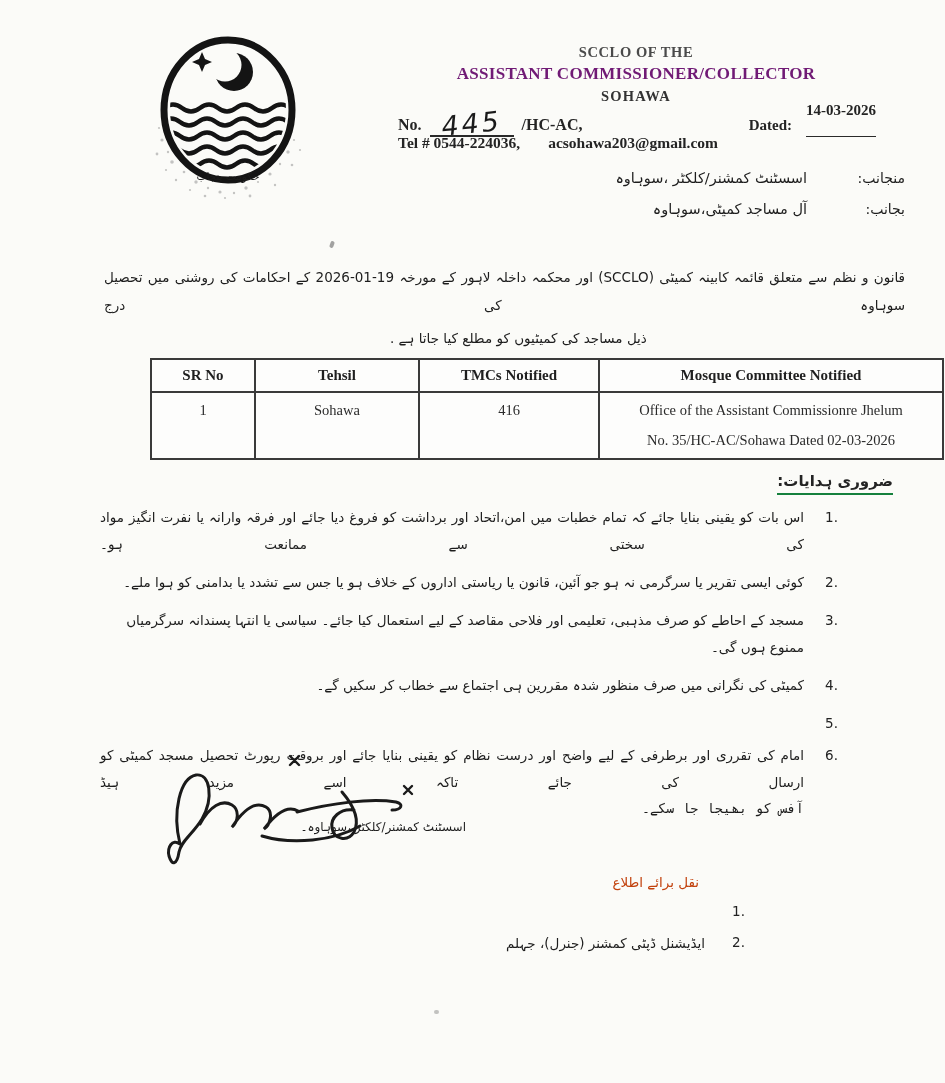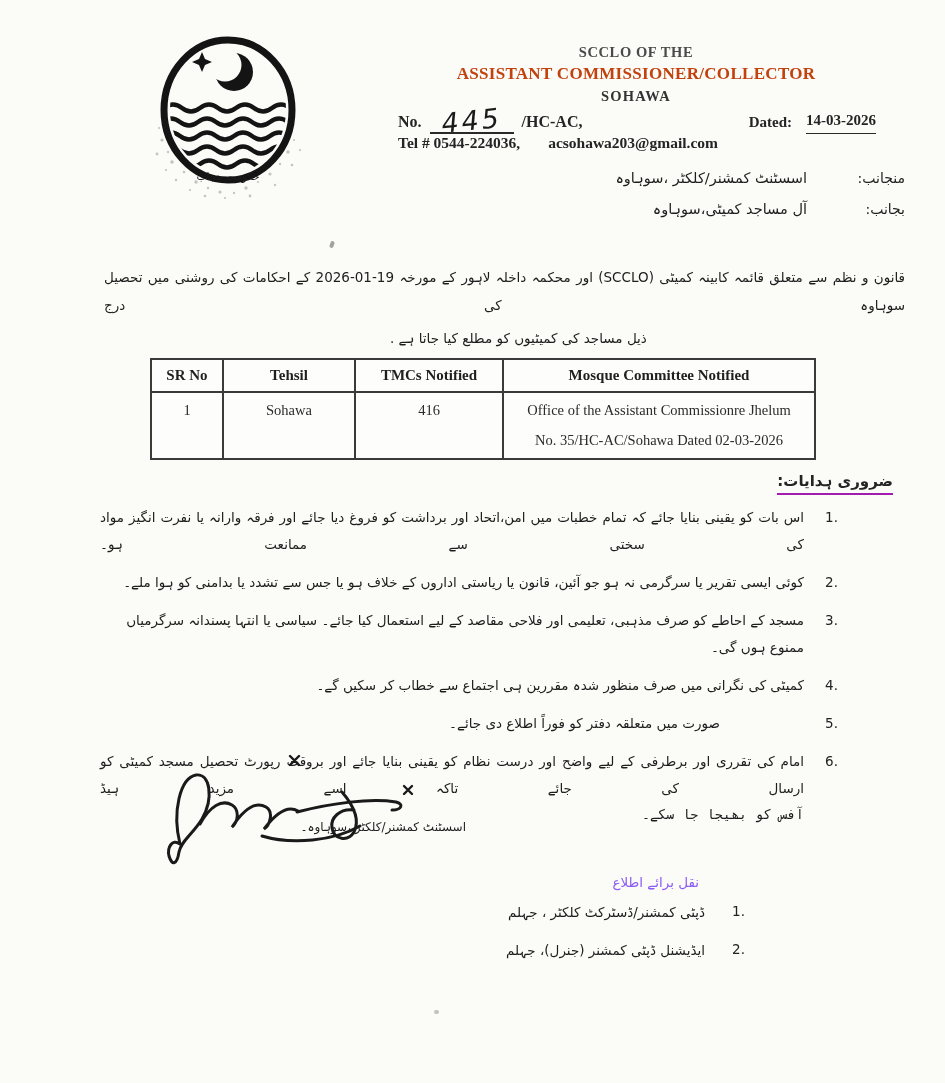--- a/index.html
+++ b/index.html
@@ -7,76 +7,76 @@
     width:945px;height:1083px;position:relative;overflow:hidden;
     background:#fbfbf8;color:#242424;
     font-family:"Liberation Serif", serif;
   }
   .abs{position:absolute;}
   .urdu{font-family:"DejaVu Sans", sans-serif;direction:rtl;color:#1d1d1d;}
 
   
   .hdr{left:382px;top:44px;width:508px;text-align:center;font-weight:bold;}
   .hdr-l1{font-size:14.5px;letter-spacing:.6px;color:#4a4a4a;}
-  .hdr-l2{font-size:17px;margin-top:3px;color:#c2410c;letter-spacing:.3px;}
+  .hdr-l2{font-size:17px;margin-top:3px;color:#701a75;letter-spacing:.3px;}
   .hdr-l3{font-size:14.5px;margin-top:4px;letter-spacing:1.2px;color:#333;}
   .no-row{left:398px;top:102px;width:478px;display:flex;align-items:flex-end;font-weight:bold;font-size:16px;gap:8px;}
   .no-label{padding-bottom:3px;}
   .hand-wrap{width:84px;border-bottom:2px solid #2a2a2a;text-align:center;height:30px;position:relative;}
   .handwritten{font-family:"DejaVu Sans", sans-serif;font-style:italic;font-weight:normal;
     font-size:27px;display:inline-block;transform:rotate(-6deg) translateY(3px);letter-spacing:3px;color:#1a1a1a;}
   .no-suffix{padding-bottom:3px;}
   .no-spacer{flex:1;}
   .dated-label{font-size:15px;padding-bottom:3px;margin-right:6px;}
-  .dated-value{font-size:15px;padding-bottom:4px;border-bottom:1.6px solid #2a2a2a;}
+  .dated-value{font-size:15px;padding-bottom:17px;border-bottom:1.6px solid #2a2a2a;}
   .tel-row{left:398px;top:134px;width:478px;display:flex;font-weight:bold;font-size:15.5px;}
   .tel-spacer{width:28px;}
 
   
   .addr{right:40px;top:170px;width:450px;}
   .addr-row{display:flex;margin-bottom:15px;direction:rtl;align-items:flex-start;}
   .addr-label{font-size:14px;min-width:58px;font-weight:500;}
   .addr-gap{width:40px;}
   .addr-value{font-size:14.5px;}
 
   
   .para{left:104px;right:40px;top:263px;}
   .para-l1{direction:rtl;font-size:13.5px;line-height:2.1;text-align:justify;text-align-last:justify;}
   .para-l2{direction:rtl;font-size:13.5px;margin-top:10px;text-align:left;padding-left:286px;}
 
   
   .tbl{left:150px;top:358px;border-collapse:collapse;background:#fdfdfc;}
   .tbl th,.tbl td{border:2.4px solid #3a3a3a;}
-  .tbl th{font-size:15px;font-weight:bold;padding:7px 4px;color:#1f1f1f;}
+  .tbl th{font-size:15px;font-weight:bold;padding:7px 20px;color:#1f1f1f;}
   .tbl td{font-size:14.5px;text-align:center;vertical-align:top;padding:9px 4px;color:#2b2b2b;}
   .col-sr{width:62px;} .col-tehsil{width:122px;} .col-tmc{width:138px;} .col-mosque{width:302px;}
   .mosque-l2{margin-top:13px;}
 
   
   .instr-heading{right:52px;top:472px;font-family:"DejaVu Sans",sans-serif;direction:rtl;
-    font-size:15px;font-weight:bold;border-bottom:2px solid #a21caf;padding-bottom:3px;}
+    font-size:15px;font-weight:bold;border-bottom:2px solid #15803d;padding-bottom:3px;}
   .instr{left:100px;width:738px;top:504px;direction:rtl;}
   .item{display:flex;margin-bottom:11px;direction:rtl;}
   .num{min-width:24px;font-family:"DejaVu Sans",sans-serif;font-size:13.5px;direction:ltr;
     text-align:right;padding-top:5px;color:#222;}
   .lines{flex:1;margin-right:10px;}
   .line{font-family:"DejaVu Sans",sans-serif;direction:rtl;font-size:13.5px;line-height:2.0;color:#1d1d1d;}
   .line.full{text-align:justify;text-align-last:justify;}
   .line.right{text-align:right;}
   .line.left{text-align:right;font-family:Liberation Mono, monospace;}
   .line.mid{text-align:right;padding-left:0;padding-right:84px;}
 
   
   .sig-svg{left:142px;top:748px;}
   .sig-title{left:186px;top:820px;width:280px;font-size:12px;}
 
   
   .copy{right:200px;top:874px;width:330px;direction:rtl;}
   .copy-heading{font-family:"DejaVu Sans",sans-serif;font-size:13.5px;margin-right:46px;
-    margin-bottom:10px;direction:rtl;text-align:right;color:#8b5cf6;}
+    margin-bottom:10px;direction:rtl;text-align:right;color:#c2410c;}
   .copy-item{display:flex;direction:rtl;margin-bottom:12px;}
   .copy-item .num{padding-top:3px;}
   .copy-item .txt{font-family:"DejaVu Sans",sans-serif;font-size:13.5px;margin-right:16px;
     line-height:1.9;color:#1d1d1d;}
 
   .speck{background:#5a5a5a;opacity:.55;border-radius:2px;}
   .speck1{left:330px;top:241px;width:4px;height:7px;transform:rotate(20deg);}
   .speck2{left:434px;top:1010px;width:5px;height:4px;opacity:.35;}
 </style>
 </head>
@@ -221,21 +221,20 @@
   </div>
     <div class="item">
     <span class="num" dir="ltr">4.</span>
     <div class="lines">
         <div class="line right">کمیٹی کی نگرانی میں صرف منظور شدہ مقررین ہی اجتماع سے خطاب کر سکیں گے۔</div>
       </div>
   </div>
     <div class="item">
     <span class="num" dir="ltr">5.</span>
     <div class="lines">
-        <div class="line mid">صورت میں متعلقہ دفتر کو فوراً اطلاع دی جائے۔</div>
       </div>
   </div>
     <div class="item">
     <span class="num" dir="ltr">6.</span>
     <div class="lines">
         <div class="line full">امام کی تقرری اور برطرفی کے لیے واضح اور درست نظام کو یقینی بنایا جائے اور بروقت رپورٹ تحصیل مسجد کمیٹی کو ارسال کی جائے تاکہ اسے مزید ہیڈ</div>
         <div class="line left">آفس کو بھیجا جا سکے۔</div>
       </div>
   </div>
   </div>
@@ -253,21 +252,20 @@
     <path d="M262,38 l8,8 M270,38 l-8,8"></path>
   </g>
 </svg>
 <div class="abs sig-title urdu" dir="rtl">اسسٹنٹ کمشنر/کلکٹر ،سوہاوہ۔</div>
 
 <div class="abs copy" dir="rtl">
   <div class="copy-heading">نقل برائے اطلاع</div>
   <div id="copy-list">
       <div class="copy-item">
     <span class="num" dir="ltr">1.</span>
-    <span class="txt">ڈپٹی کمشنر/ڈسٹرکٹ کلکٹر ، جہلم</span>
   </div>
       <div class="copy-item">
     <span class="num" dir="ltr">2.</span>
     <span class="txt">ایڈیشنل ڈپٹی کمشنر (جنرل)، جہلم</span>
   </div>
     </div>
 </div>
 
 <div class="abs speck speck1"></div>
 <div class="abs speck speck2"></div>

